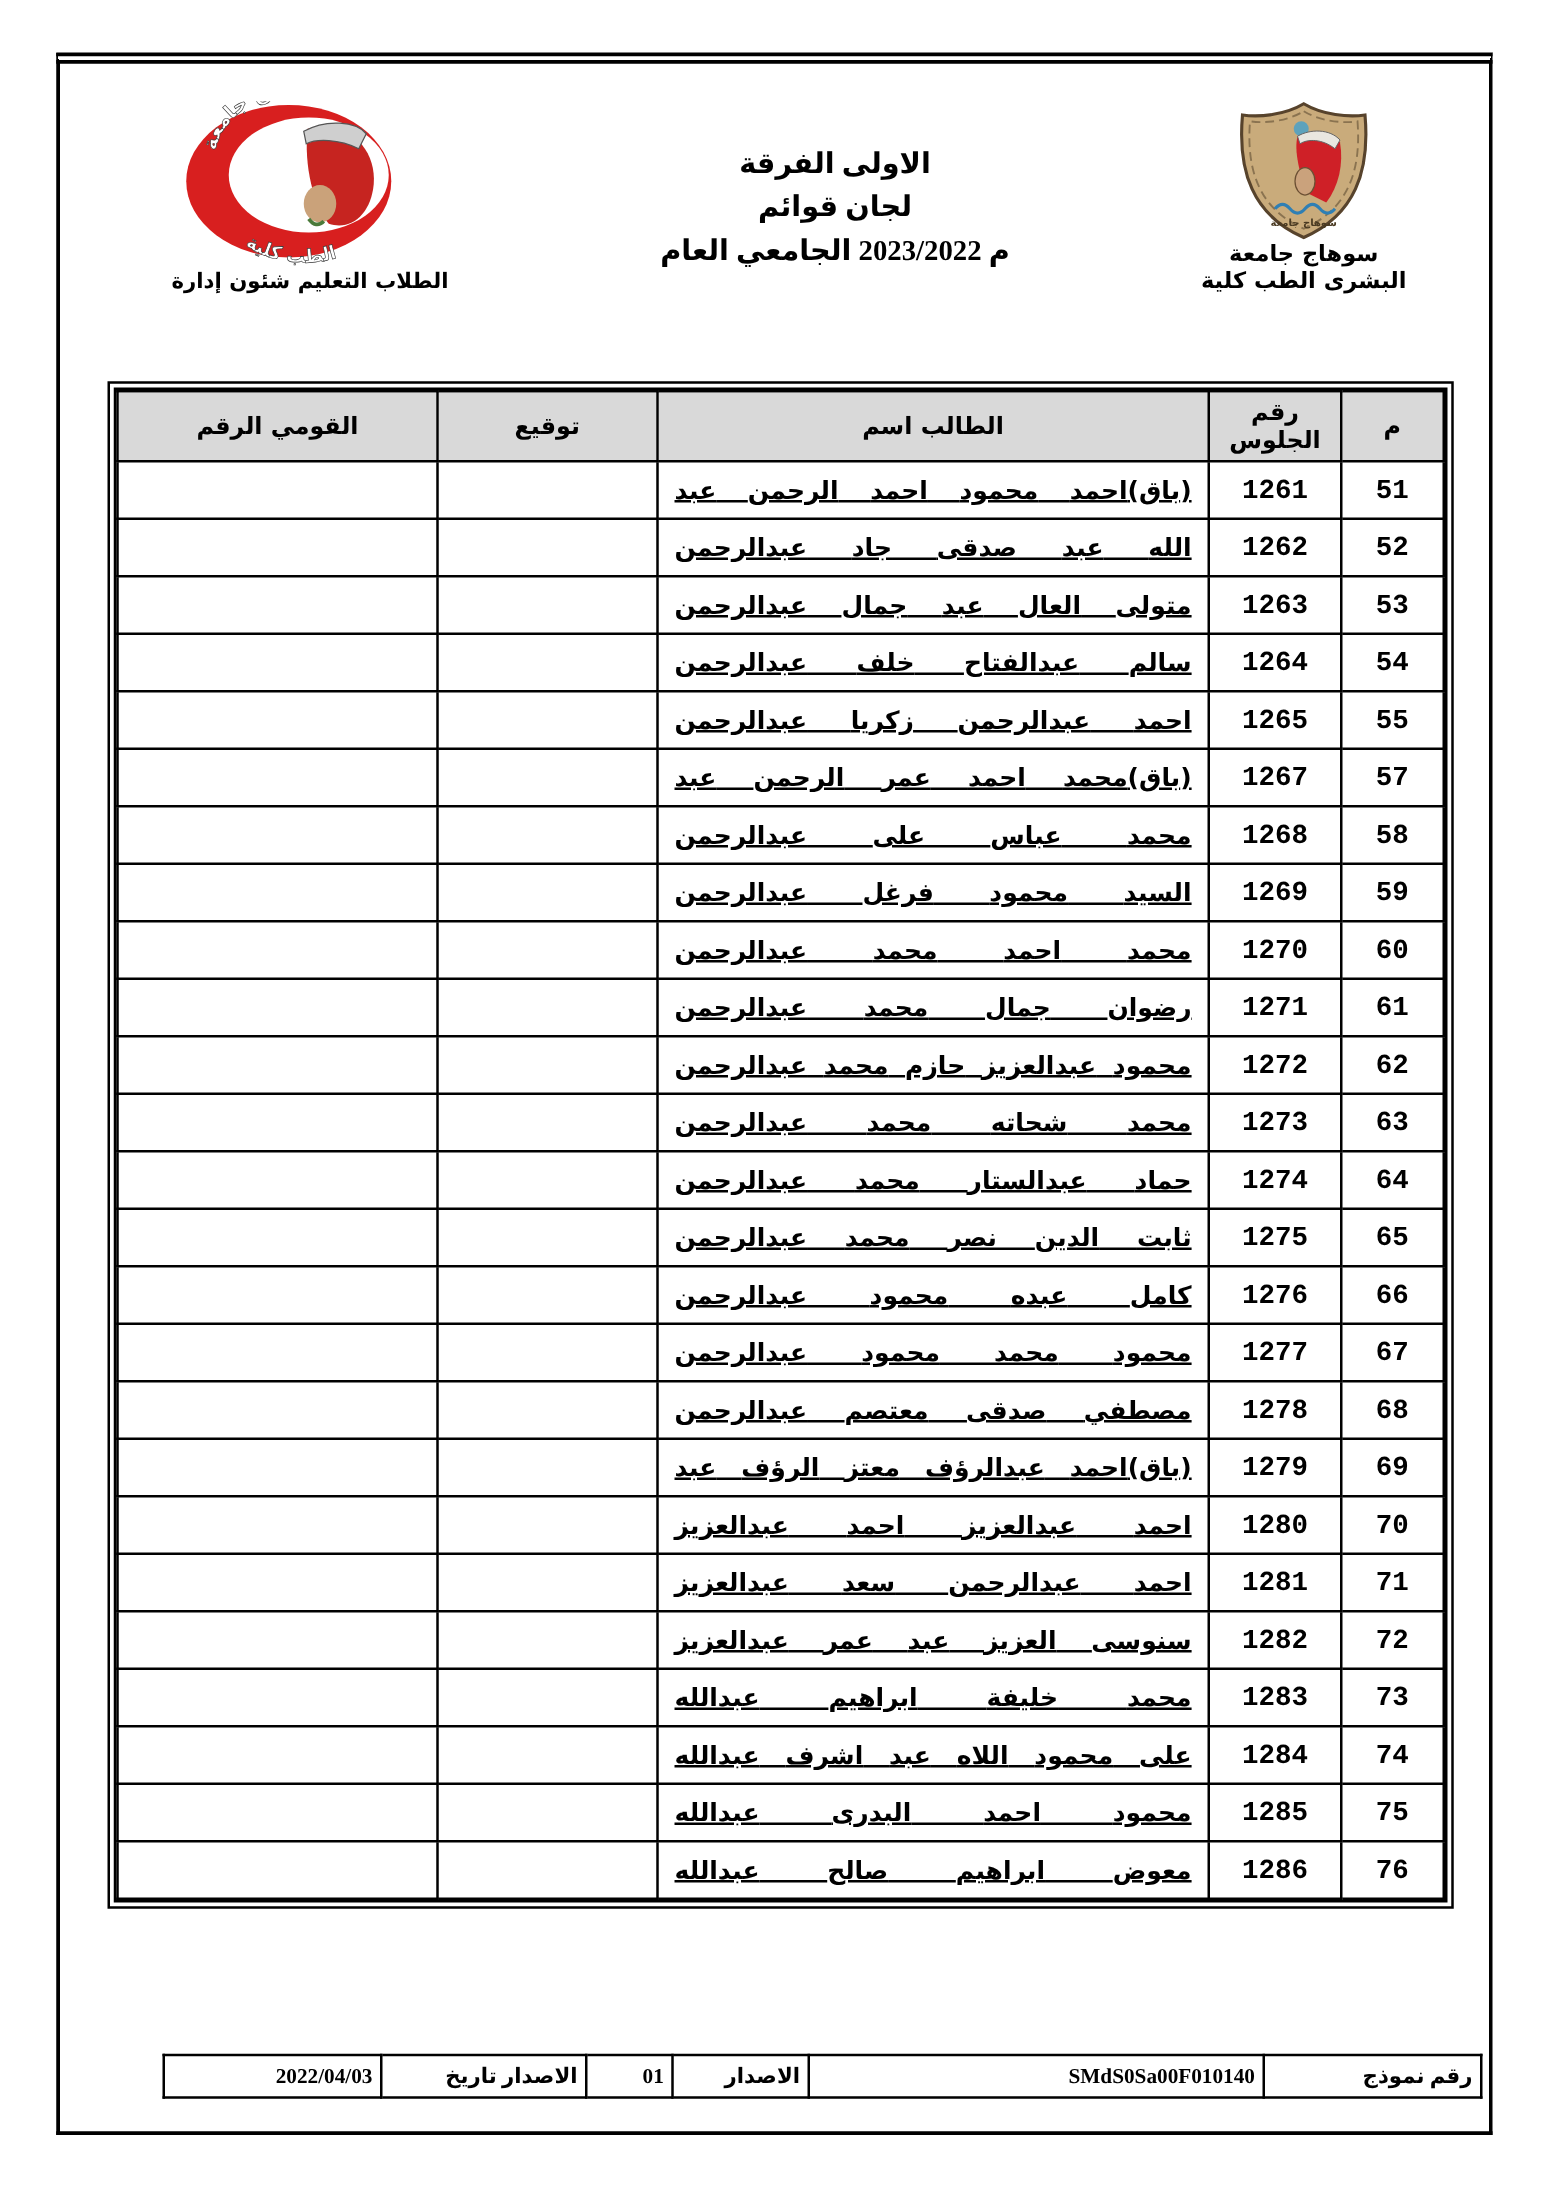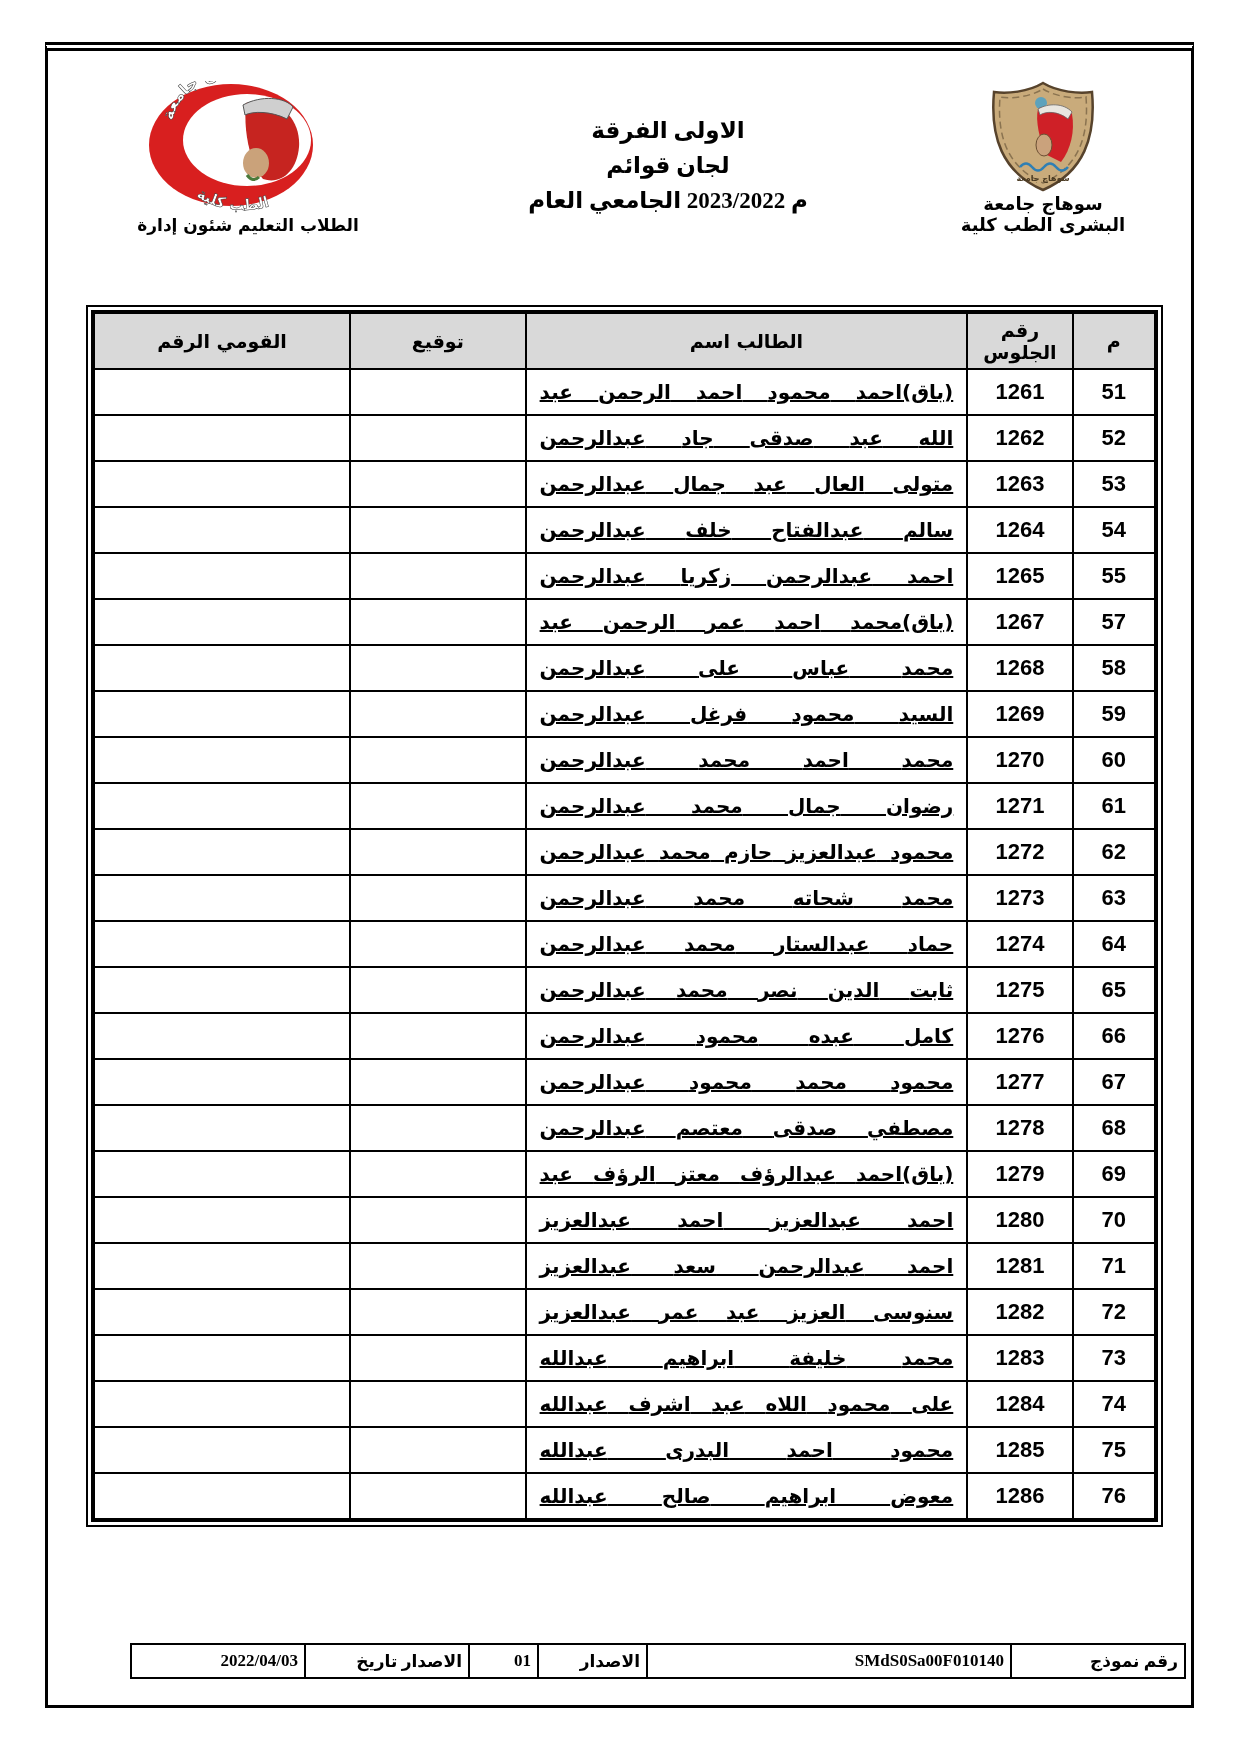--- a/index.html
+++ b/index.html
@@ -18,21 +18,21 @@
   .r-cap{font-weight:bold;font-size:18px;line-height:21px;white-space:nowrap;}
   
   .table-wrap{position:absolute;left:38px;top:206px;width:1077px;border:7px double #000;box-sizing:border-box;margin-top:48px;}
   table.students{border-collapse:collapse;table-layout:fixed;width:100%;}
   table.students td,table.students th{border:2px solid #000;padding:0;overflow:hidden;}
   thead th{background:#d9d9d9;height:54px;font-size:19px;font-weight:bold;vertical-align:middle;
            border-bottom:6px double #000;}
   tbody td{height:44px;vertical-align:middle;background:#fff;}
   .c-name{font-size:20px;font-weight:bold;padding:0 13px !important;
           text-align:justify;text-align-last:justify;white-space:nowrap;text-decoration:underline;}
-  .c-seat,.c-idx{text-align:center;font-family:Liberation Sans, sans-serif;
+  .c-seat,.c-idx{text-align:center;font-family:Liberation Mono, monospace;
                  font-size:22px;font-weight:bold;}
   
   .foot{position:absolute;left:82px;top:1592px;}
   table.foot-t{border-collapse:collapse;}
   table.foot-t td{border:2px solid #000;height:32px;font-weight:bold;font-size:17px;
                   text-align:right;vertical-align:middle;padding:0 6px;
                   font-family:"Liberation Serif","DejaVu Sans",serif;white-space:nowrap;}
   .fw-date{width:160px;} .fw-datelbl{width:150px;border-radius:17px;} .fw-issno{width:55px;}
   .fw-isslbl{width:95px;} .fw-code{width:350px;font-size:19px;} .fw-formlbl{width:160px;}
 </style>

